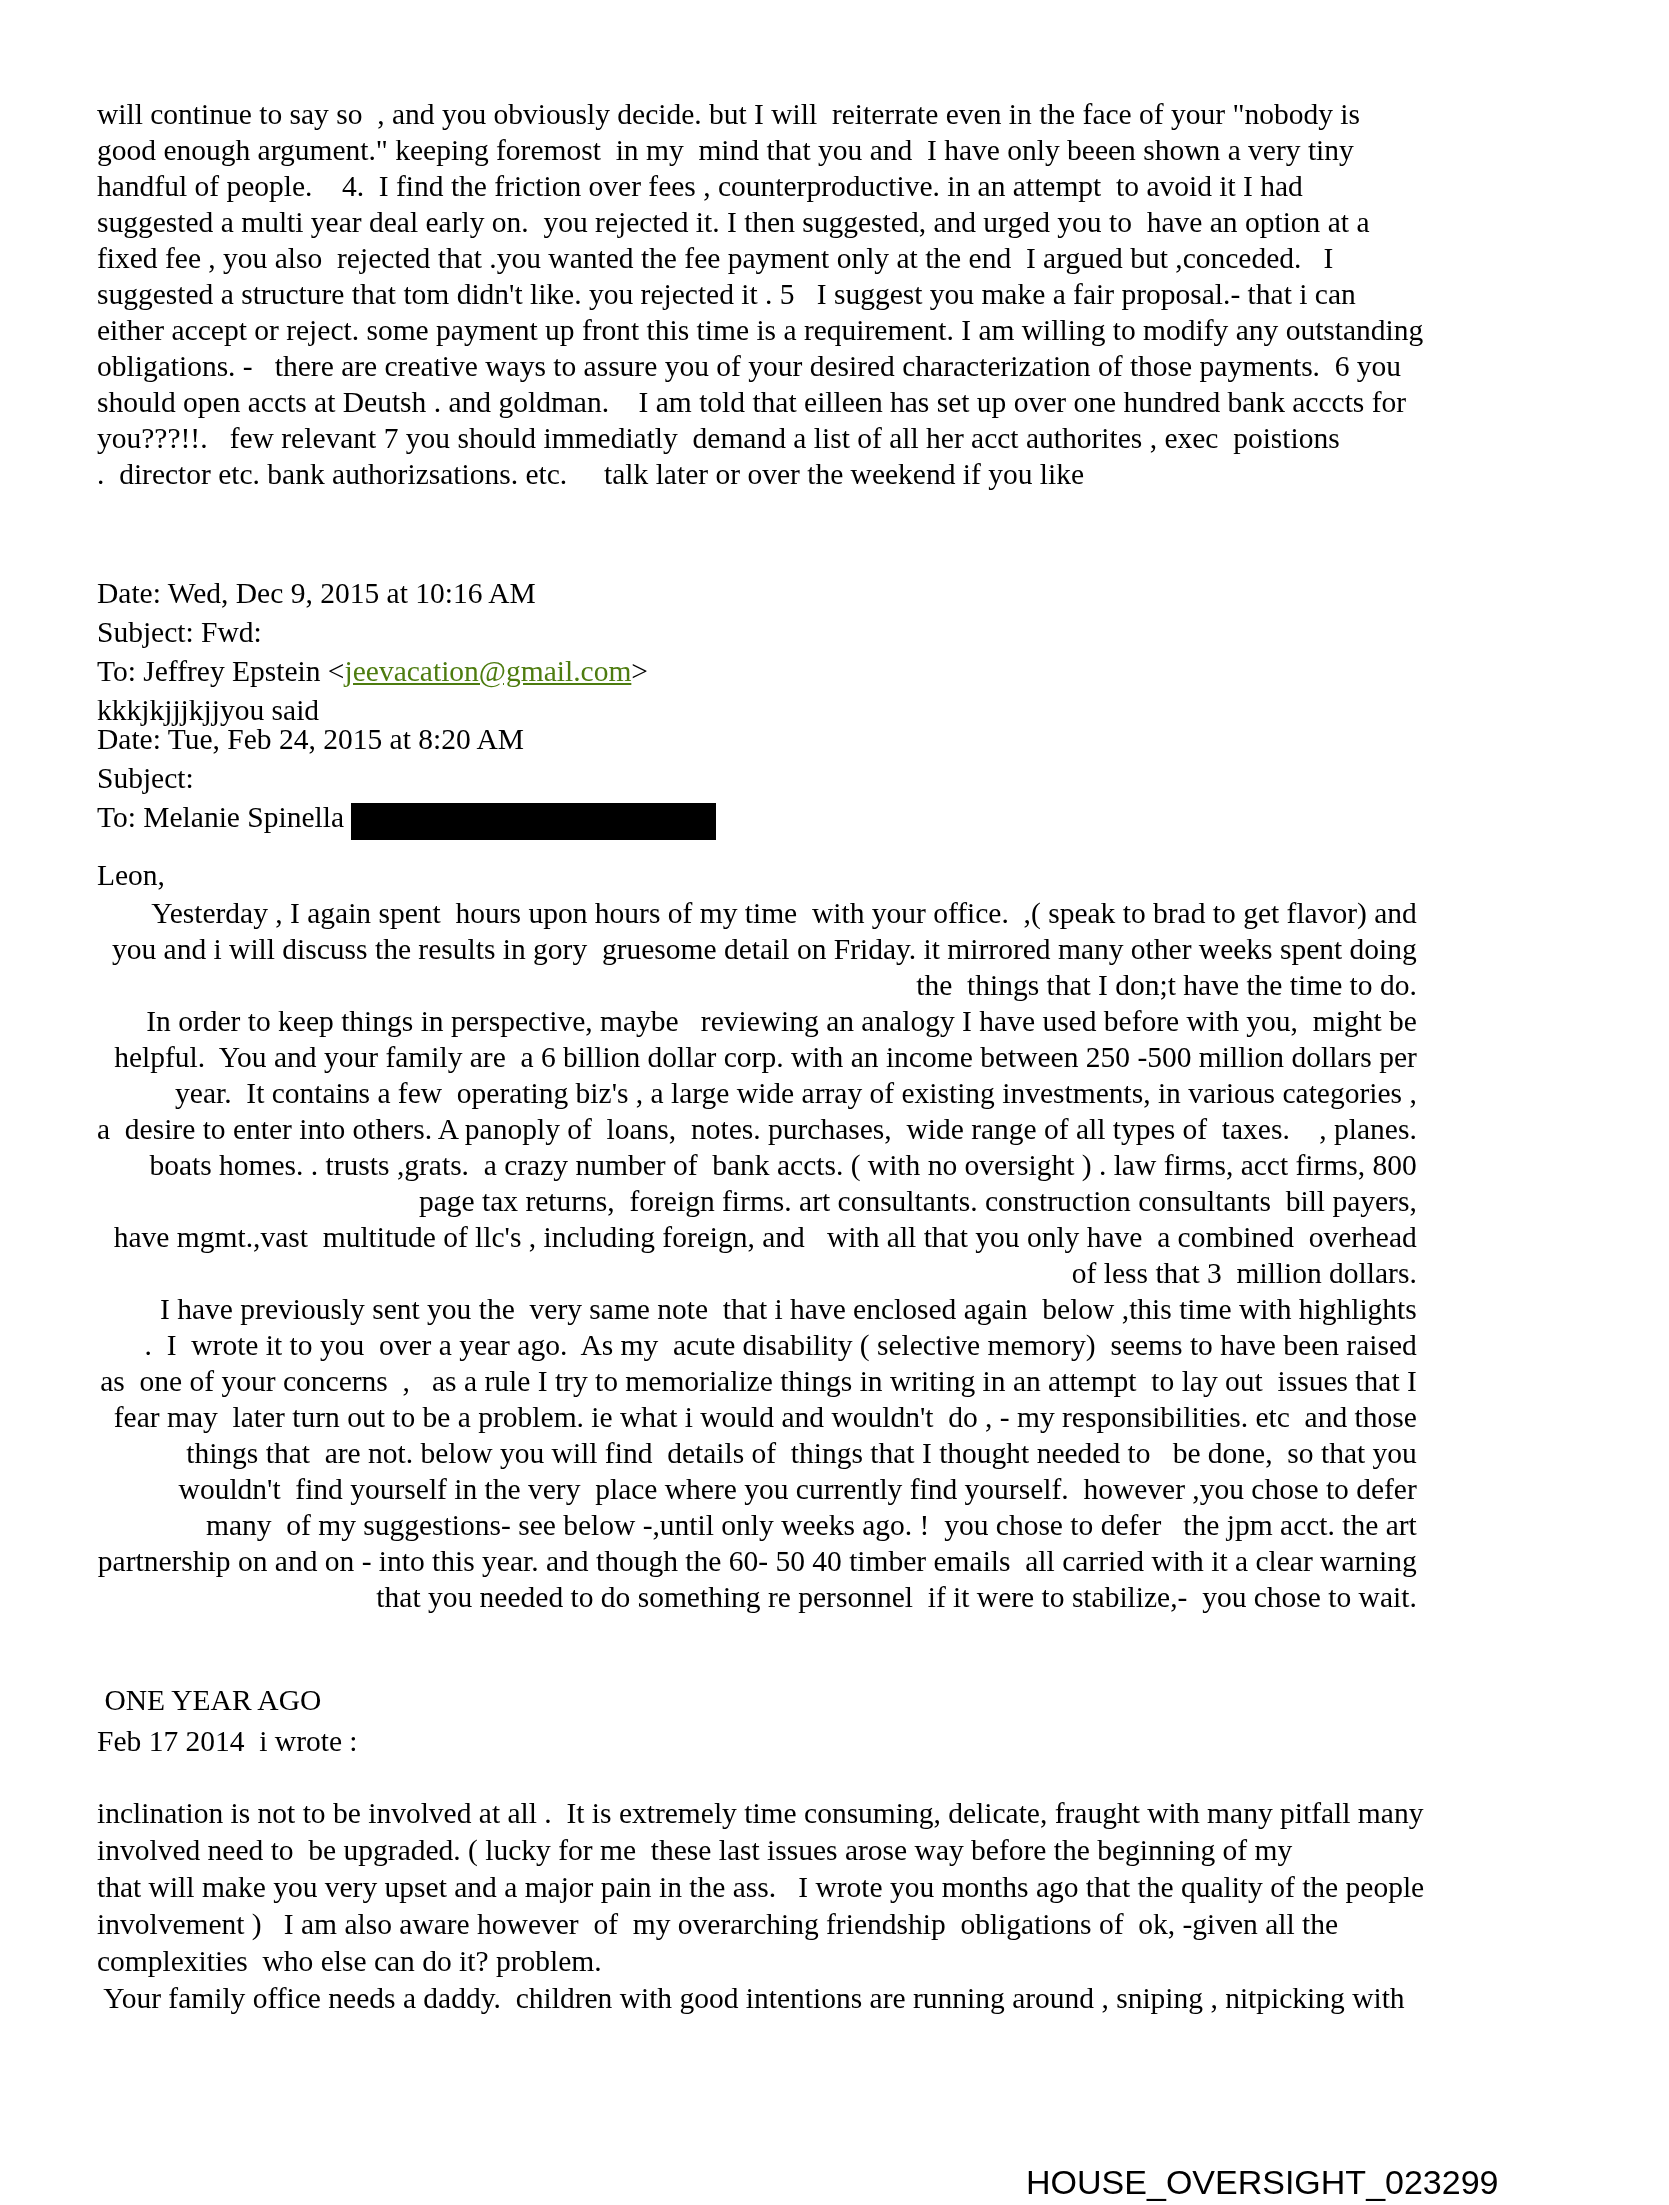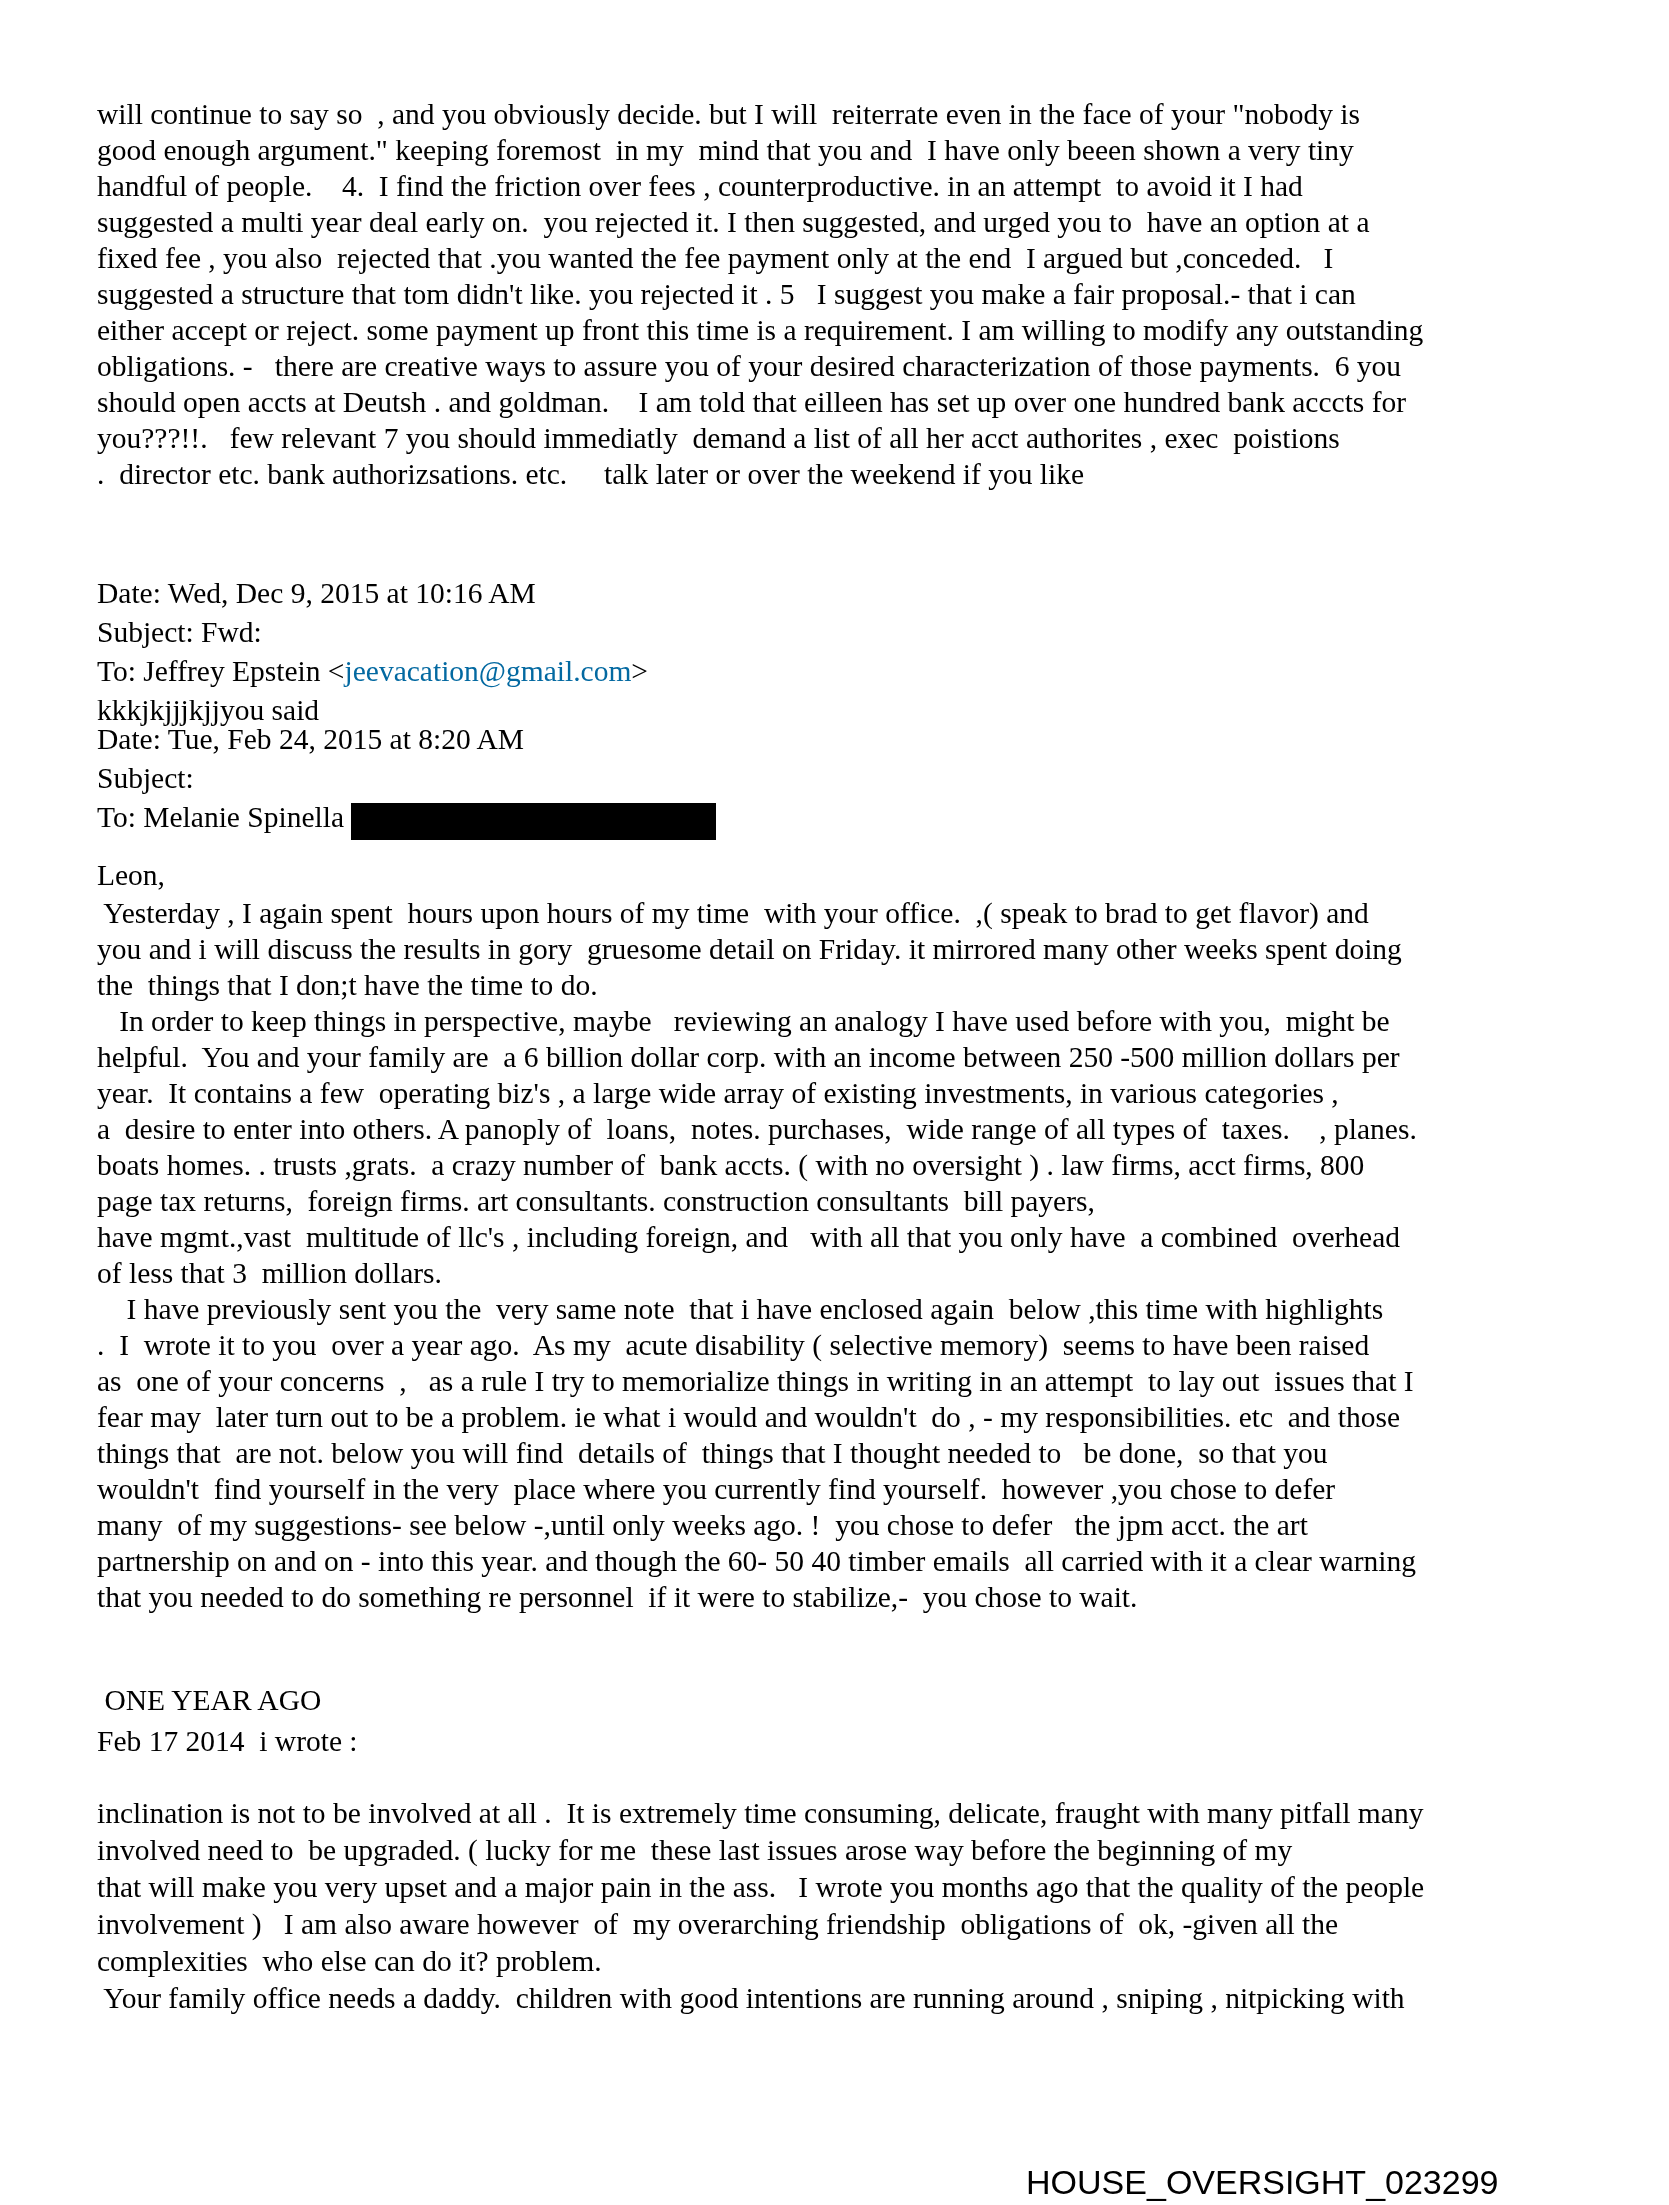--- a/index.html
+++ b/index.html
@@ -15,24 +15,24 @@
   .block {
     position: absolute;
     left: 97px;
     font-size: 29.5px;
     line-height: 36px;
   }
   .block .line { white-space: pre; }
   .block-a { top: 96px; }
   .block-b { top: 541px; line-height: 39px; margin-top: 33px; }
   .block-c { top: 720px; line-height: 39px; }
-  .block-d { top: 895px; }
+  .block-d { top: 895px; text-align: right; }
   .block-e { top: 1680px; line-height: 41px; }
   .block-f { top: 1795px; line-height: 37px; }
-  .email-link { color: #0369a1; cursor: pointer; }
+  .email-link { color: #4d7c0f; text-decoration: underline; cursor: pointer; }
   .redaction {
     display: inline-block;
     width: 365px;
     height: 37px;
     background: #000000;
     vertical-align: -13px;
   }
   .salutation { margin-top: 16px; }
   .footer {
     position: absolute;

